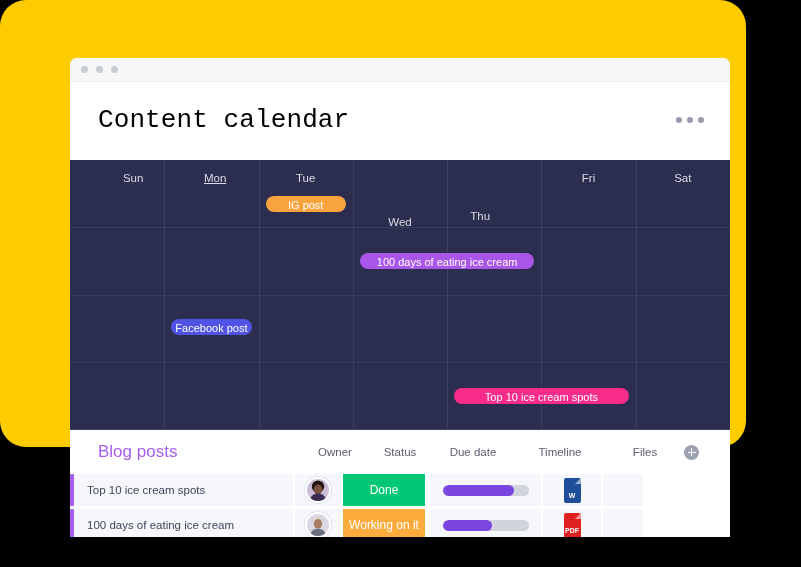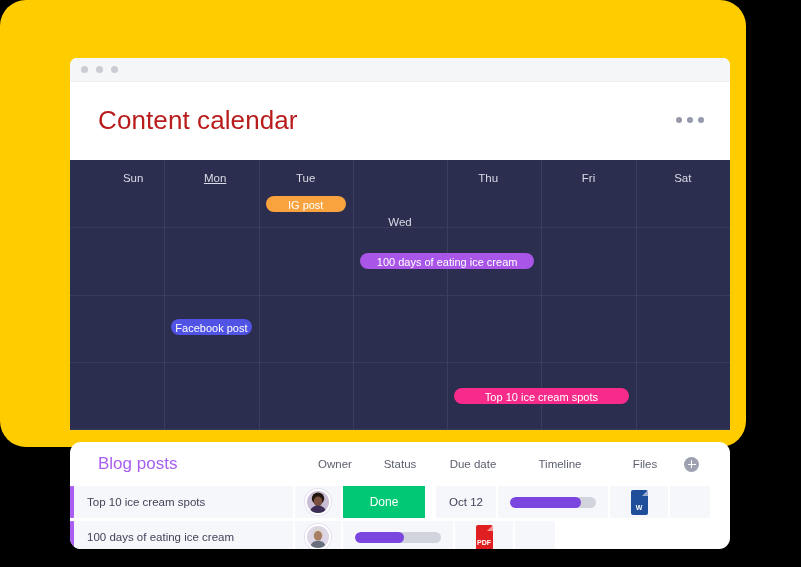--- a/index.html
+++ b/index.html
@@ -29,21 +29,21 @@
     display:flex;align-items:center;padding-left:11px;gap:8px;
     border-bottom:1px solid #eceef1;
   }
   .dot{width:7px;height:7px;border-radius:50%;background:#c9ccd3;}
 
   .header{
     height:76px;display:flex;align-items:center;justify-content:space-between;
     padding:0 26px 0 28px;background:#ffffff;
   }
   .page-title{
-    font-size:26px;color:#b91c1c;font-weight:400;letter-spacing:.1px;
+    font-size:26px;color:#000000;font-weight:400;letter-spacing:.1px;font-family:Liberation Mono, monospace;
   }
   .kebab{display:flex;gap:5px;align-items:center;cursor:pointer;}
   .kebab i{width:6px;height:6px;border-radius:50%;background:#9699ab;display:block;}
 
   
   .calendar{
     position:absolute;left:70px;top:160px;width:660px;height:270px;
     background:#2b2e4e;overflow:hidden;
   }
   .cal-grid{position:absolute;inset:0;}
@@ -54,22 +54,22 @@
     text-align:center;color:#d9dbe6;font-size:11.5px;
   }
   .event{
     position:absolute;height:16px;line-height:19px;border-radius:10px;
     color:#ffffff;font-size:11px;text-align:center;white-space:nowrap;
     cursor:pointer;overflow:hidden;
   }
 
   
   .board{
-    position:absolute;left:70px;top:442px;width:660px;height:107px;
-    background:#ffffff;overflow:hidden;border-radius:11px;
+    position:absolute;left:70px;top:430px;width:660px;height:107px;
+    background:#ffffff;overflow:hidden;
   }
   .board-head{
     display:flex;align-items:center;height:44px;padding-left:28px;
   }
   .board-title{
     color:#a85ef0;font-size:17px;font-weight:400;width:214px;
   }
   .col-head{
     font-size:11.5px;color:#5b5f6e;text-align:center;
   }
@@ -84,21 +84,21 @@
   .plus:after{top:3.5px;left:6.7px;height:8px;width:1.6px;}
 
   .row{display:flex;align-items:stretch;height:32px;margin-bottom:3px;}
   .bar{width:4px;background:#a85ef0;flex:0 0 auto;border-radius:1px;}
   .cell{
     background:#f6f7fb;display:flex;align-items:center;justify-content:center;
     font-size:11.5px;color:#41445a;margin-right:2px;
   }
   .cell.name{justify-content:flex-start;padding-left:13px;width:206px;}
   .cell.owner{width:46px;}
-  .cell.status{width:82px;color:#ffffff;font-size:12px;margin-right:11px;}
+  .cell.status{width:82px;color:#ffffff;font-size:12px;margin-right:6px;}
   .cell.due{width:60px;}
   .cell.timeline{width:110px;}
   .cell.files{width:58px;}
   .cell.last{width:40px;margin-right:0;}
 
   .avatar{
     width:22px;height:22px;border-radius:50%;overflow:hidden;position:relative;
     border:2px solid #ffffff;box-shadow:0 0 0 1px #e3e0ef;
   }
   .tl-track{
@@ -157,21 +157,21 @@
         <div class="hline" style="top: 67px;"></div>
         <div class="hline" style="top: 135px;"></div>
         <div class="hline" style="top: 202px;"></div>
         <div class="hline" style="top: 269px;"></div>
       </div>
     <div id="cal-days">
         <div class="daylabel" style="left: 16px; width: 94.2857px;">Sun</div>
         <div class="daylabel" style="left: 98px; width: 94.2857px; text-decoration: underline;">Mon</div>
         <div class="daylabel" style="left: 188.571px; width: 94.2857px;">Tue</div>
         <div class="daylabel" style="left: 282.857px; width: 94.2857px; margin-top: 44px;">Wed</div>
-        <div class="daylabel" style="left: 371px; width: 94.2857px;">Thu</div>
+        <div class="daylabel" style="left: 363px; width: 94.2857px; margin-top: 38px;">Thu</div>
         <div class="daylabel" style="left: 471.429px; width: 94.2857px;">Fri</div>
         <div class="daylabel" style="left: 565.714px; width: 94.2857px;">Sat</div>
       </div>
     <div id="cal-events">
         <div class="event" style="left: 195.571px; width: 80.2857px; top: 36px; background: rgb(249, 163, 63);">IG post</div>
         <div class="event" style="left: 289.857px; width: 174.571px; top: 93px; background: rgb(168, 85, 232);">100 days of eating ice cream</div>
         <div class="event" style="left: 101.286px; width: 80.2857px; top: 159px; background: rgb(80, 83, 227);">Facebook post</div>
         <div class="event" style="left: 384.143px; width: 174.571px; top: 228px; background: rgb(247, 43, 138);">Top 10 ice cream spots</div>
       </div>
   </div>
@@ -192,21 +192,20 @@
           <div class="cell name">Top 10 ice cream spots</div>
           <div class="cell owner">
             <div class="avatar"><svg viewBox="0 0 22 22" width="22" height="22">
                 <rect width="22" height="22" fill="#c9bed6"></rect>
                 <ellipse cx="11" cy="7.5" rx="6.2" ry="6" fill="#23160f"></ellipse>
                 <ellipse cx="11" cy="10.5" rx="4.3" ry="5" fill="#7a5140"></ellipse>
                 <path d="M3 22c0-5 3.6-7.6 8-7.6s8 2.6 8 7.6z" fill="#3c2d55"></path>
               </svg></div>
           </div>
           <div class="cell status" style="background: rgb(0, 200, 117);">Done</div>
-          <div class="cell due">Oct 12</div>
           <div class="cell timeline">
             <div class="tl-track">
               <div class="tl-fill" style="width: 82%; background: rgb(123, 70, 223);"></div>
             </div>
           </div>
           <div class="cell files">
             <div class="fileicon" style="background: rgb(31, 78, 155);">W</div>
           </div>
           <div class="cell last"></div>
         </div>
@@ -214,20 +213,21 @@
           <div class="bar" style="background: rgb(168, 94, 240);"></div>
           <div class="cell name">100 days of eating ice cream</div>
           <div class="cell owner">
             <div class="avatar"><svg viewBox="0 0 22 22" width="22" height="22">
                 <rect width="22" height="22" fill="#ddd6e6"></rect>
                 <ellipse cx="11" cy="7" rx="5.6" ry="5.2" fill="#d8d5d2"></ellipse>
                 <ellipse cx="11" cy="9.8" rx="4.2" ry="4.8" fill="#a87f63"></ellipse>
                 <path d="M3.2 22c0-4.8 3.5-7.3 7.8-7.3s7.8 2.5 7.8 7.3z" fill="#6a6f7d"></path>
               </svg></div>
           </div>
+          <div class="cell status" style="background: rgb(253, 171, 61);">Working on it</div>
           <div class="cell timeline">
             <div class="tl-track">
               <div class="tl-fill" style="width: 57%; background: rgb(123, 70, 223);"></div>
             </div>
           </div>
           <div class="cell files">
             <div class="fileicon" style="background: rgb(224, 32, 32);">PDF</div>
           </div>
           <div class="cell last"></div>
         </div>

